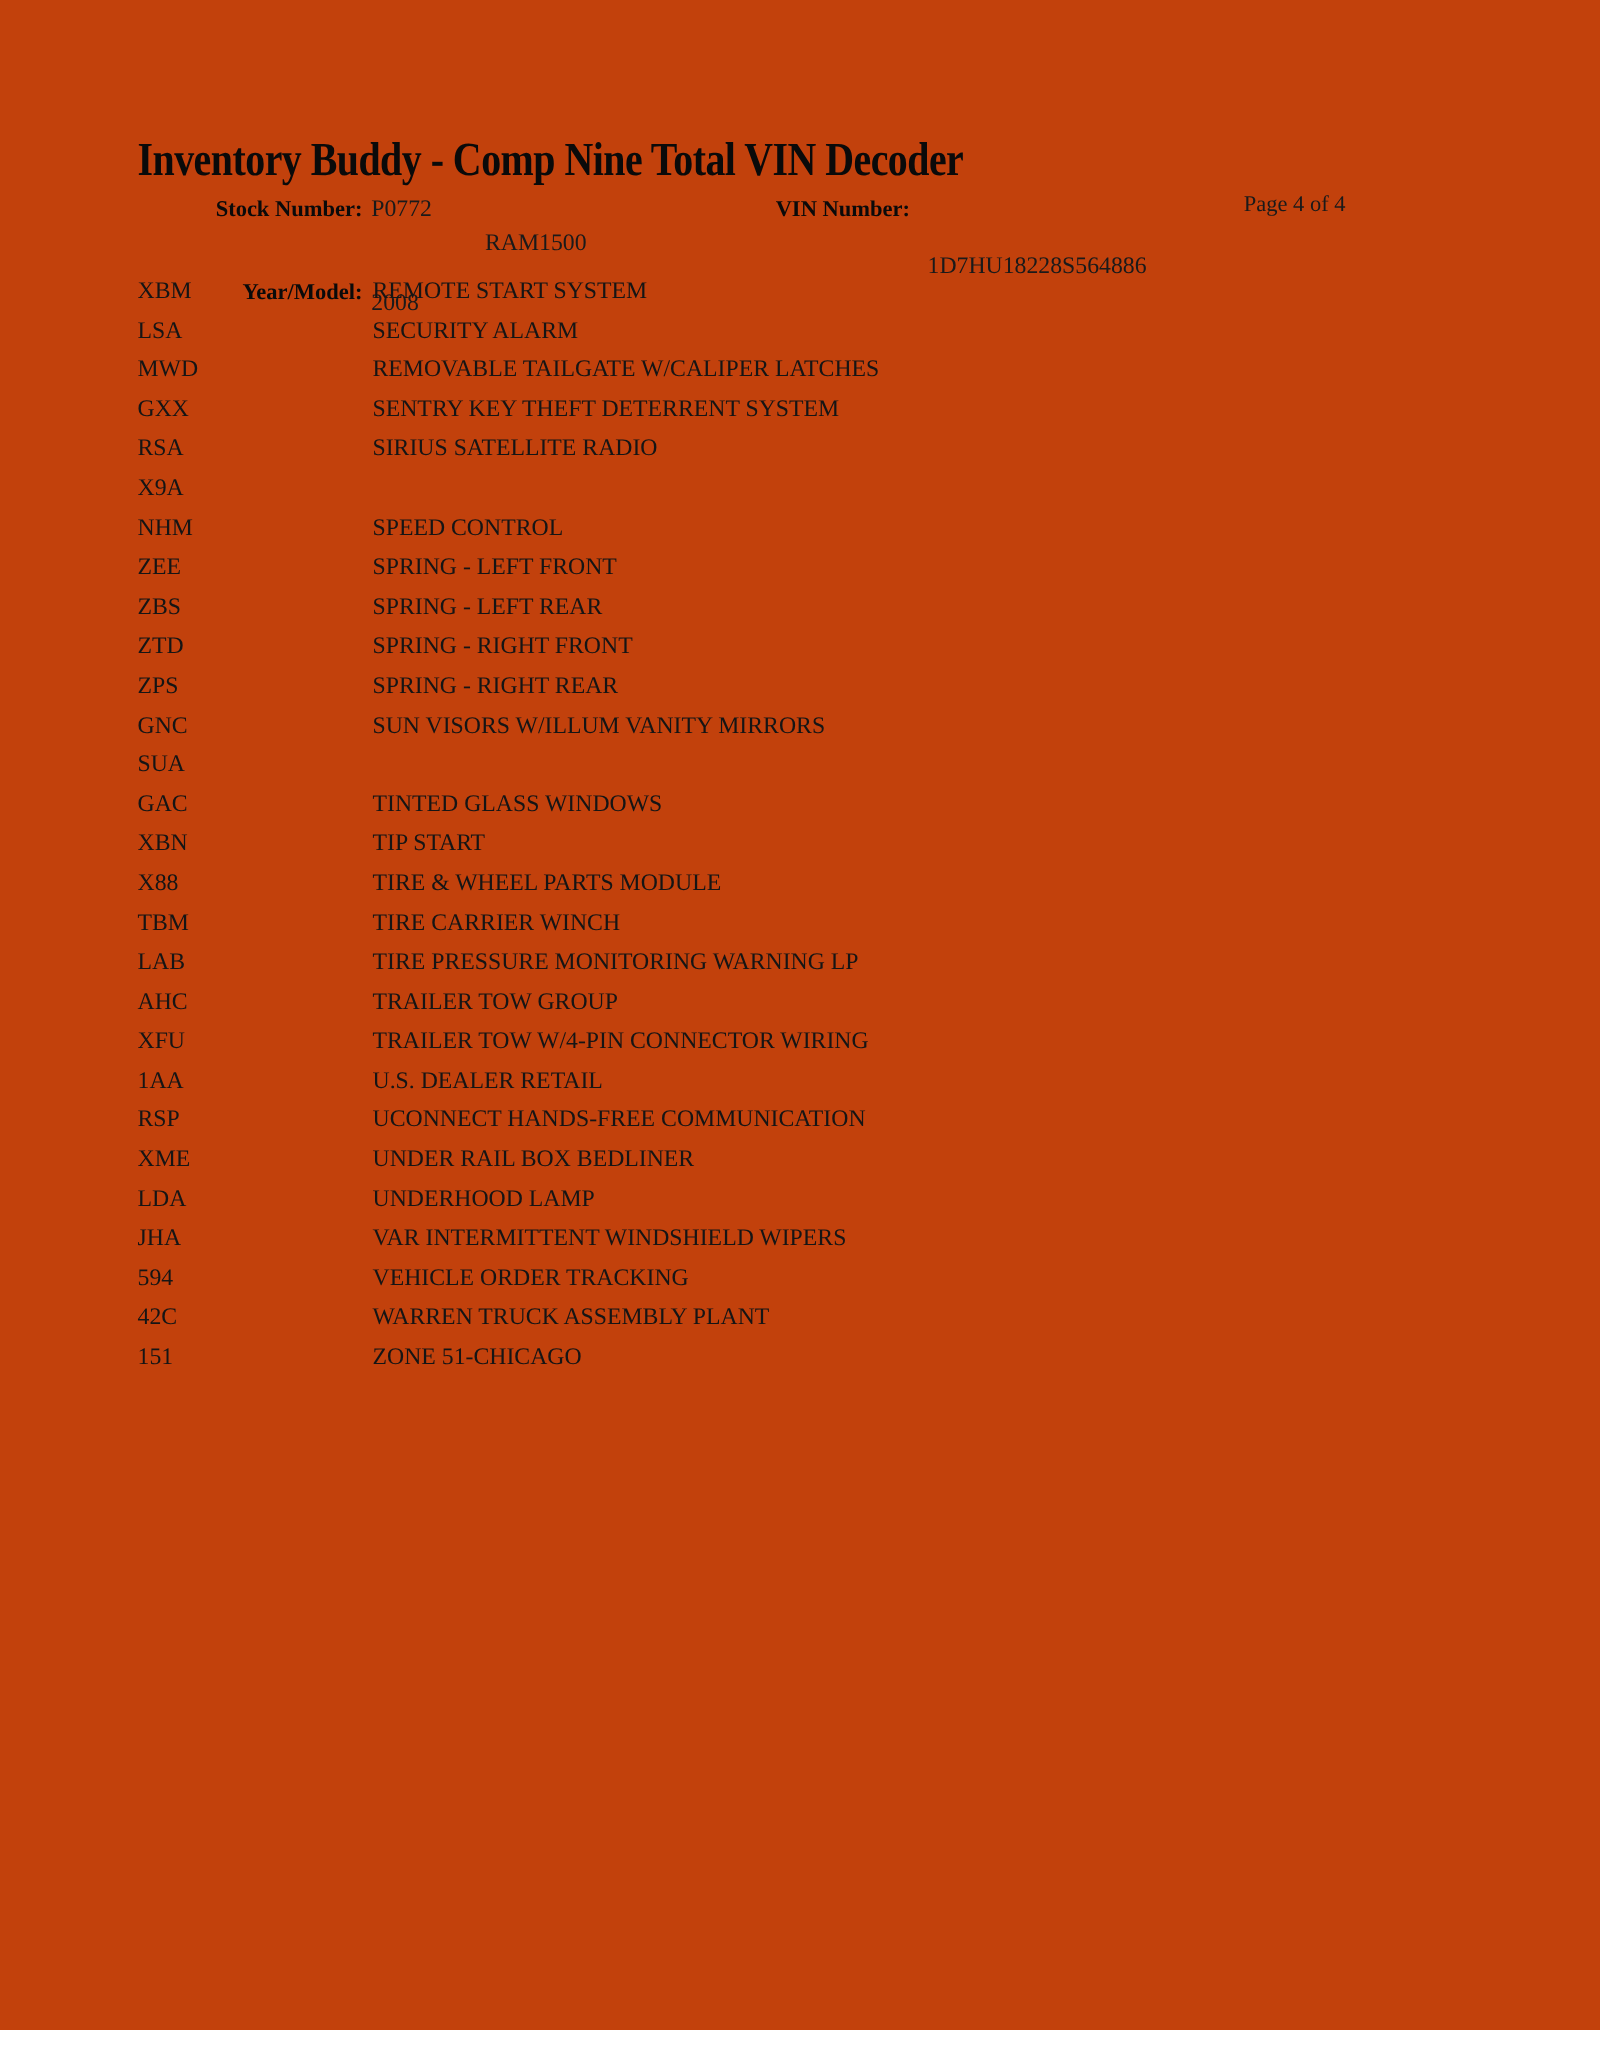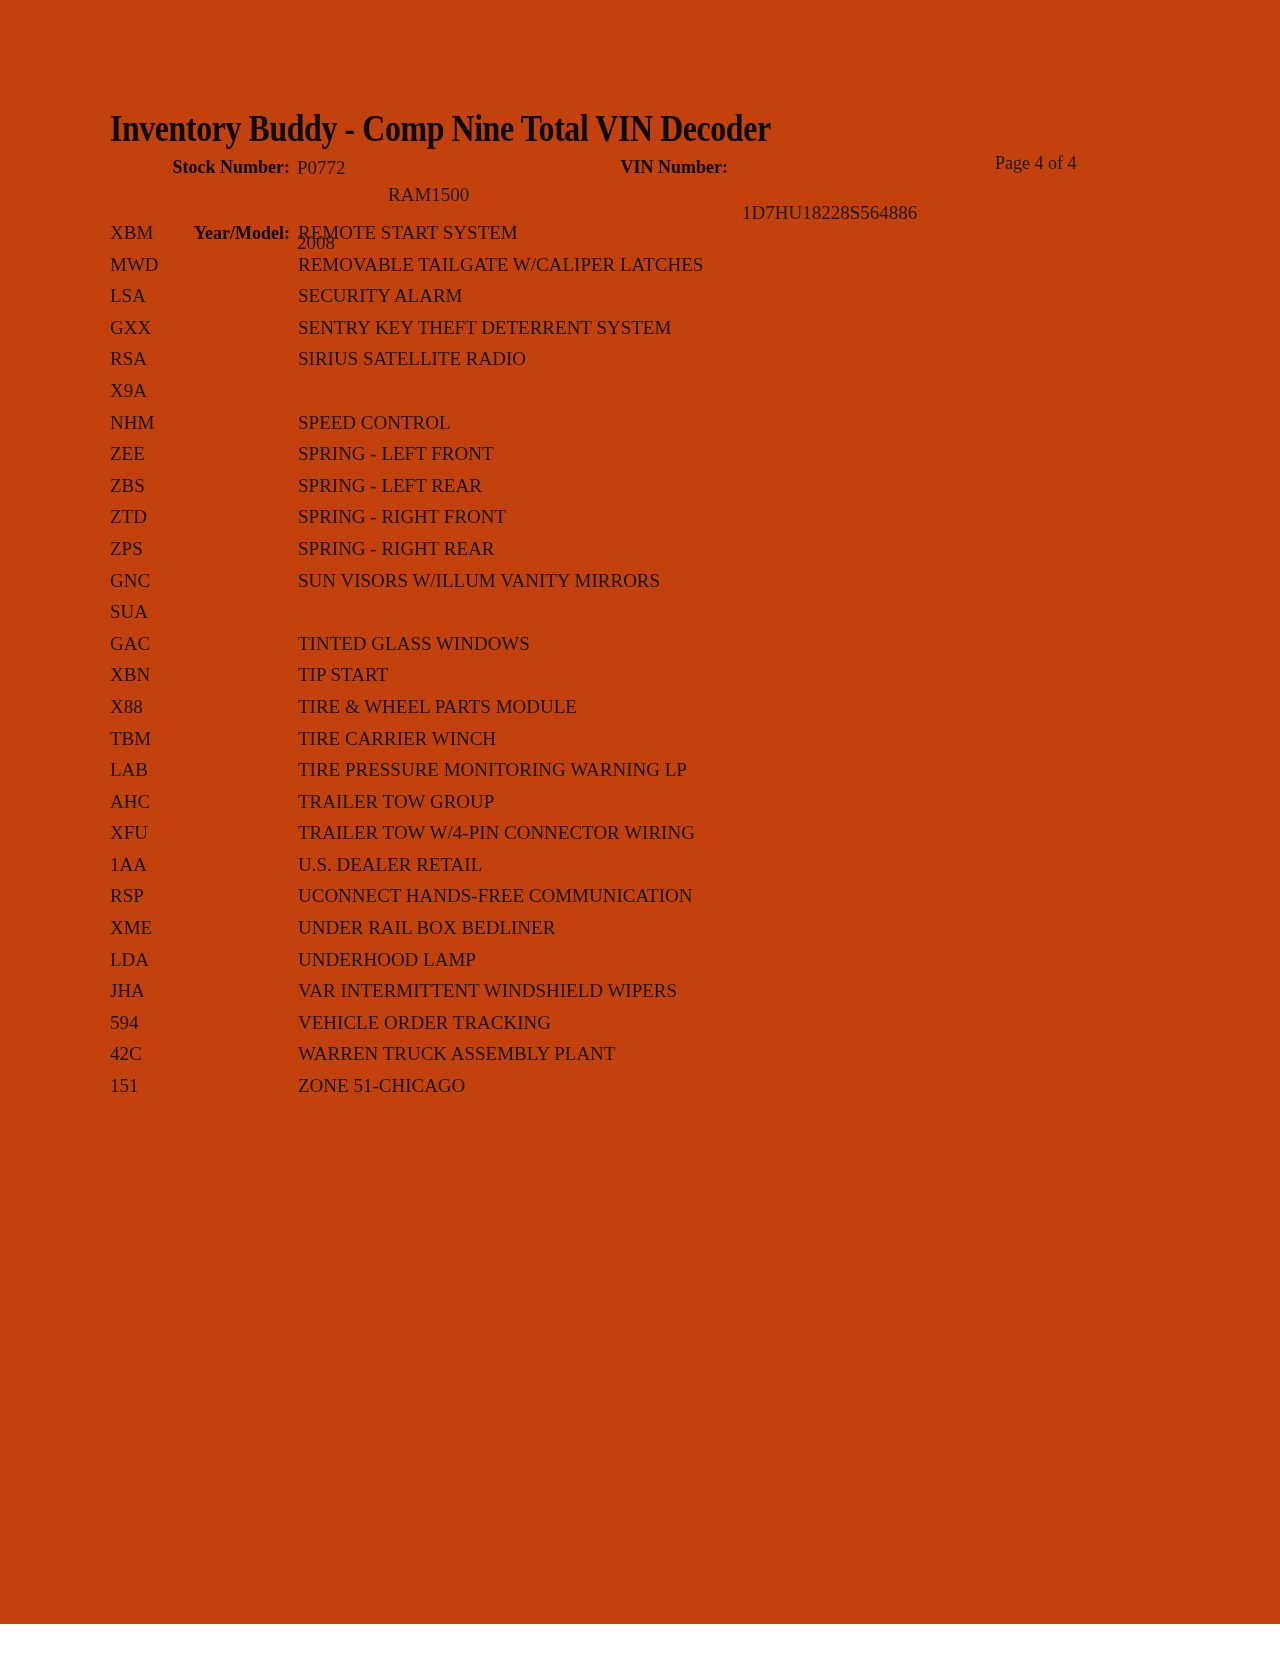--- a/index.html
+++ b/index.html
@@ -102,30 +102,30 @@
   <span class="meta-value val-year">2008</span>
   <span class="meta-value val-model">RAM1500</span>
 
   <div class="options">
     <div class="option-row">
       <span class="code">XBM</span>
       <span class="desc">REMOTE START SYSTEM</span>
     </div>
 
     <div class="option-row">
+      <span class="code">LSA</span>
+      <span class="desc">SECURITY ALARM</span>
+    </div>
+
+    <div class="option-row">
       <span class="code">MWD</span>
       <span class="desc">REMOVABLE TAILGATE W/CALIPER LATCHES</span>
     </div>
 
     <div class="option-row">
-      <span class="code">LSA</span>
-      <span class="desc">SECURITY ALARM</span>
-    </div>
-
-    <div class="option-row">
       <span class="code">GXX</span>
       <span class="desc">SENTRY KEY THEFT DETERRENT SYSTEM</span>
     </div>
 
     <div class="option-row">
       <span class="code">RSA</span>
       <span class="desc">SIRIUS SATELLITE RADIO</span>
     </div>
 
     <div class="option-row">

